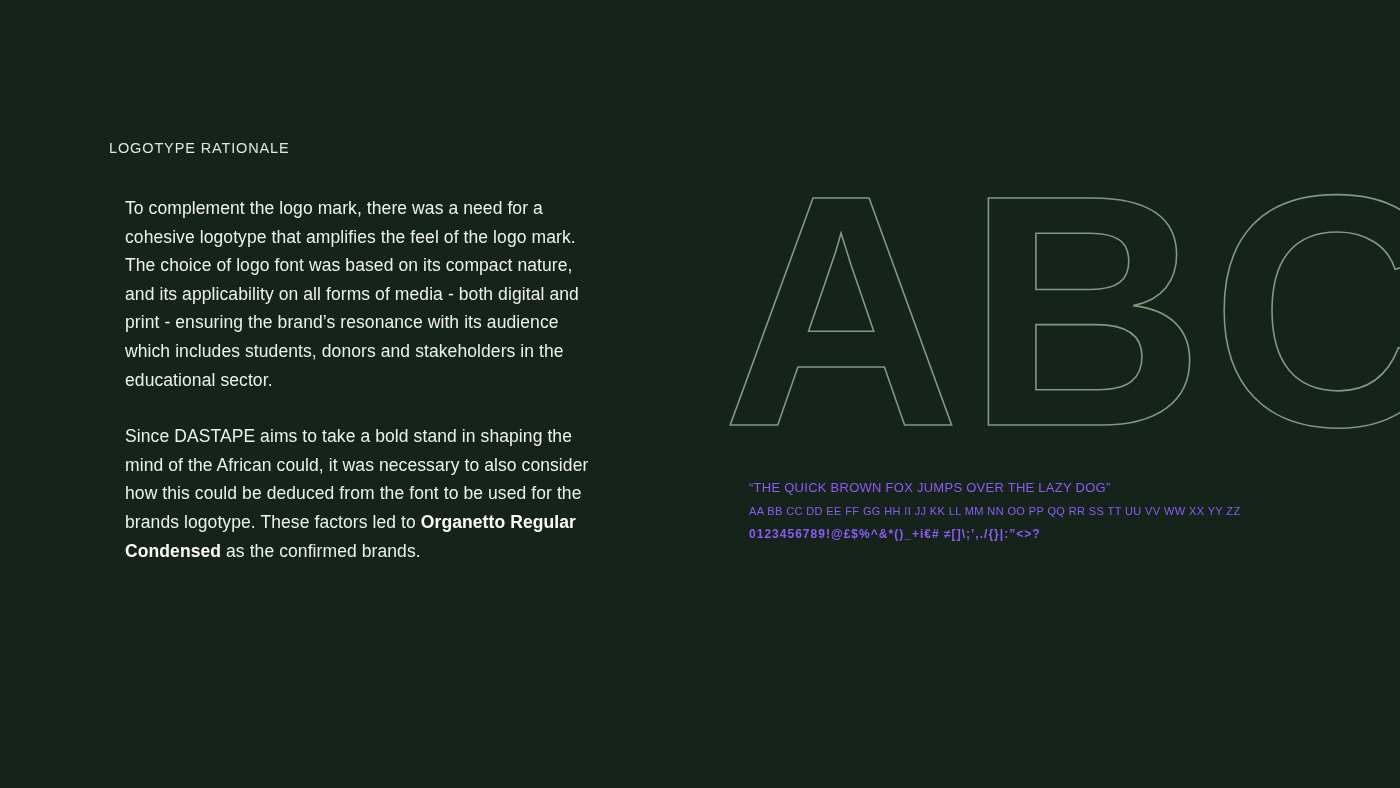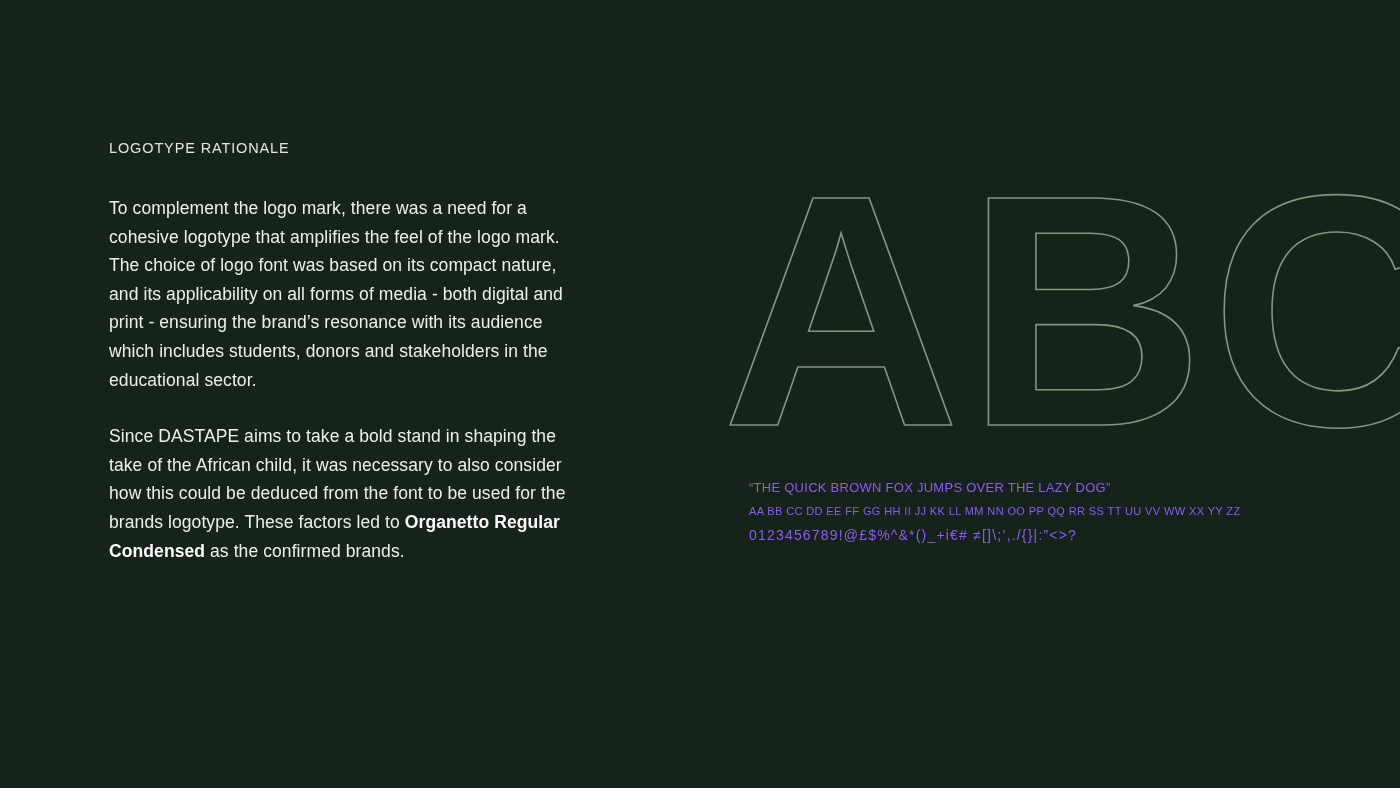--- a/index.html
+++ b/index.html
@@ -32,21 +32,21 @@
     font-size: 14.5px;
     letter-spacing: 0.06em;
     color: #e2e7de;
     margin: 0 0 38px 0;
     font-weight: 400;
   }
   .body-para {
     font-size: 17.5px;
     line-height: 28.6px;
     color: #eef2ea;
-    margin: 0 0 28px 0;
+    margin: 0 0 28px 16px;
     font-weight: 400;
     letter-spacing: 0.005em;
   }
   .body-para:last-child { margin-bottom: 0; }
   .font-name {
     font-weight: 700;
     color: #ffffff;
   }
 
   
@@ -90,35 +90,35 @@
     font-size: 13px;
     letter-spacing: 0.02em;
     font-weight: 400;
   }
   .specimen .alphabet {
     font-size: 11px;
     letter-spacing: 0.035em;
     font-weight: 400;
   }
   .specimen .glyphs {
-    font-size: 14px;
+    font-size: 12px;
     letter-spacing: 0.085em;
-    font-weight: 400;
+    font-weight: 700;
     margin-bottom: 0;
   }
 </style>
 </head>
 <body>
 
 <div class="page">
 
   <div class="left-col">
     <p class="eyebrow">LOGOTYPE RATIONALE</p>
     <p class="body-para">To complement the logo mark, there was a need for a cohesive logotype that amplifies the feel of the logo mark. The choice of logo font was based on its compact nature, and its applicability on all forms of media - both digital and print - ensuring the brand’s resonance with its audience which includes students, donors and stakeholders in the educational sector.</p>
-    <p class="body-para"><span>Since DASTAPE aims to take a bold stand in shaping the take of the African child, it was necessary to also consider how this could be deduced from the font to be used for the brands logotype. These factors led to </span><span class="font-name">Organetto Regular Condensed</span><span> as the confirmed brands.</span></p>
+    <p class="body-para"><span>Since DASTAPE aims to take a bold stand in shaping the mind of the African could, it was necessary to also consider how this could be deduced from the font to be used for the brands logotype. These factors led to </span><span class="font-name">Organetto Regular Condensed</span><span> as the confirmed brands.</span></p>
   </div>
 
   <div class="letters-wrap">
     <svg class="letters-svg" width="700" height="300" viewBox="0 0 700 300">
       <text x="0" y="275">ABCD</text>
     </svg>
   </div>
 
   <div class="specimen">
     <p class="line pangram">“THE QUICK BROWN FOX JUMPS OVER THE LAZY DOG”</p>

